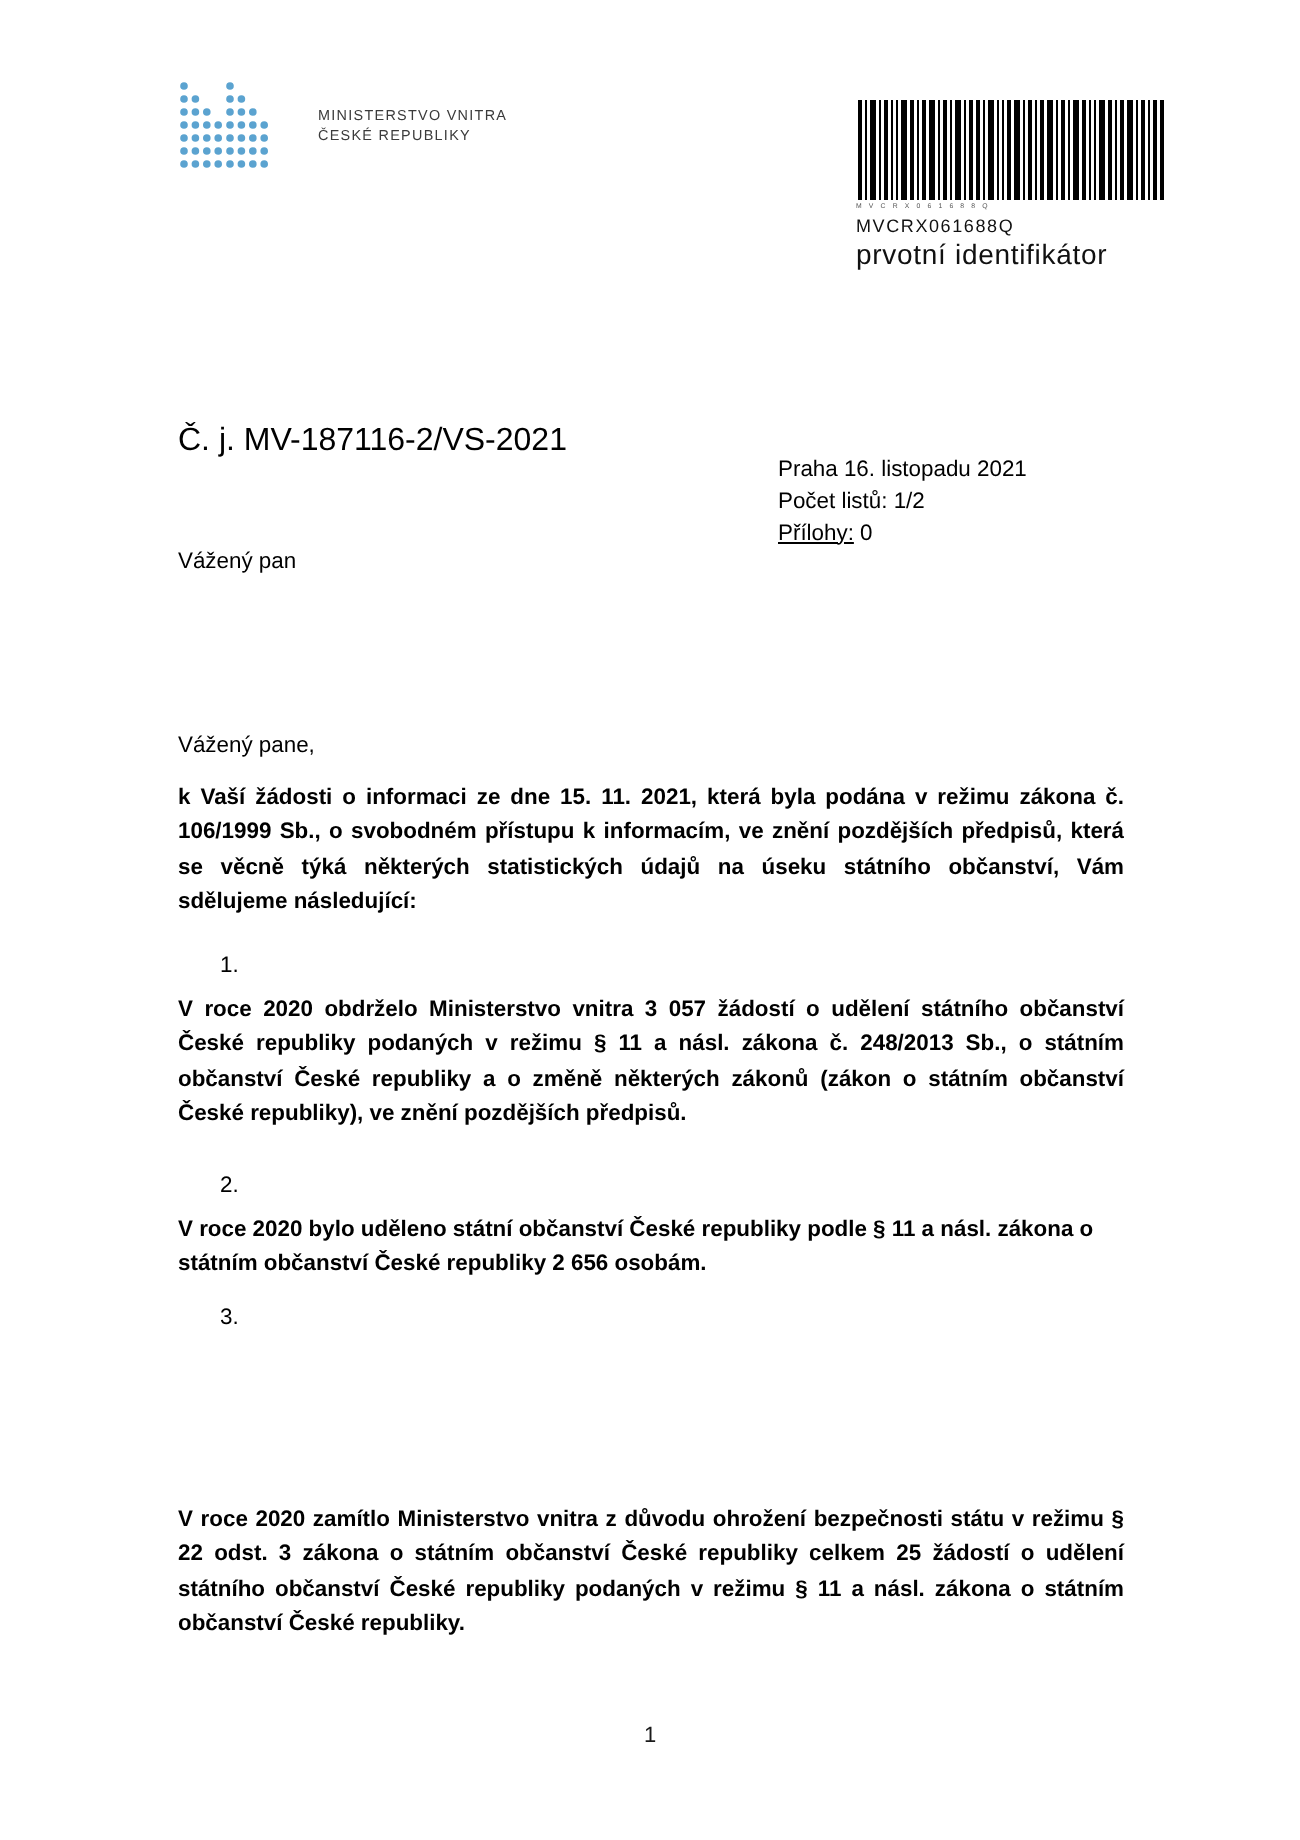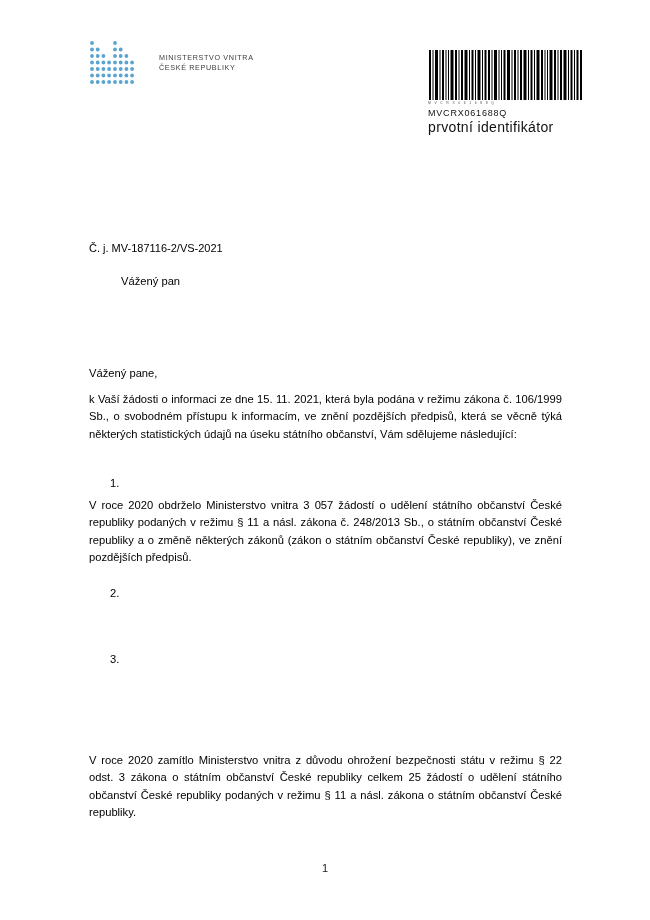--- a/index.html
+++ b/index.html
@@ -101,24 +101,23 @@
     font-size: 11.2px;
     line-height: 15.6px;
     white-space: nowrap;
   }
   .sender div { display: block; }
 
   .refno {
     position: absolute;
     left: 89px;
     top: 213px;
-    font-size: 11px;
-    line-height: 15.6px;
-    white-space: nowrap;
-    margin-top: 28px;
+    font-size: 16px;
+    line-height: 15.6px;
+    white-space: nowrap;
   }
 
   
   .datebox {
     position: absolute;
     left: 389px;
     top: 228px;
     font-size: 11.2px;
     line-height: 15.8px;
     white-space: nowrap;
@@ -127,40 +126,40 @@
   .u { text-decoration: underline; }
 
   
   .addressee {
     position: absolute;
     left: 89px;
     top: 274px;
     font-size: 11.2px;
     line-height: 15.6px;
     white-space: nowrap;
-    margin-left: 32px;
   }
 
   
   .greeting {
     position: absolute;
     left: 89px;
     top: 366px;
     font-size: 11.2px;
     line-height: 15.6px;
     white-space: nowrap;
   }
 
   .para {
     position: absolute;
     left: 89px;
     width: 473px;
     font-size: 11.2px;
     line-height: 17.4px;
     text-align: justify;
+    font-weight: bold;
   }
   .para.nojust { text-align: left; }
 
   .p-intro  { top: 391px; }
   .p-one    { top: 497px; }
   .p-two    { top: 607px; }
   .p-three  { top: 752px; }
 
   .item-num {
     position: absolute;
@@ -307,30 +306,36 @@
       </svg>
       <div class="barcode-micro">MVCRX061688Q</div>
       <div class="barcode-code">MVCRX061688Q</div>
       <div class="barcode-caption">prvotní identifikátor</div>
     </div>
   </div>
 
 
   <div class="refno">Č. j. MV-187116-2/VS-2021</div>
 
+  <div class="datebox">
+    <div>Praha 16. listopadu 2021</div>
+    <div>Počet listů: 1/2</div>
+    <div><span class="u">Přílohy:</span> <span>0</span></div>
+  </div>
 
   <div class="addressee">Vážený pan</div>
 
   <div class="greeting">Vážený pane,</div>
 
   <div class="para p-intro">k Vaší žádosti o informaci ze dne 15. 11. 2021, která byla podána v režimu zákona č. 106/1999 Sb., o svobodném přístupu k informacím, ve znění pozdějších předpisů, která se věcně týká některých statistických údajů na úseku státního občanství, Vám sdělujeme následující:</div>
 
   <div class="item-num num-1">1.</div>
   <div class="para p-one">V roce 2020 obdrželo Ministerstvo vnitra 3 057 žádostí o udělení státního občanství České republiky podaných v režimu § 11 a násl. zákona č. 248/2013 Sb., o státním občanství České republiky a o změně některých zákonů (zákon o státním občanství České republiky), ve znění pozdějších předpisů.</div>
 
   <div class="item-num num-2">2.</div>
+  <div class="para p-two nojust">V roce 2020 bylo uděleno státní občanství České republiky podle § 11 a násl. zákona o státním občanství České republiky 2 656 osobám.</div>
 
   <div class="item-num num-3">3.</div>
   <div class="para p-three">V roce 2020 zamítlo Ministerstvo vnitra z důvodu ohrožení bezpečnosti státu v režimu § 22 odst. 3 zákona o státním občanství České republiky celkem 25 žádostí o udělení státního občanství České republiky podaných v režimu § 11 a násl. zákona o státním občanství České republiky.</div>
 
   <div class="pagenum">1</div>
 
 </div>
 
 </body></html>

